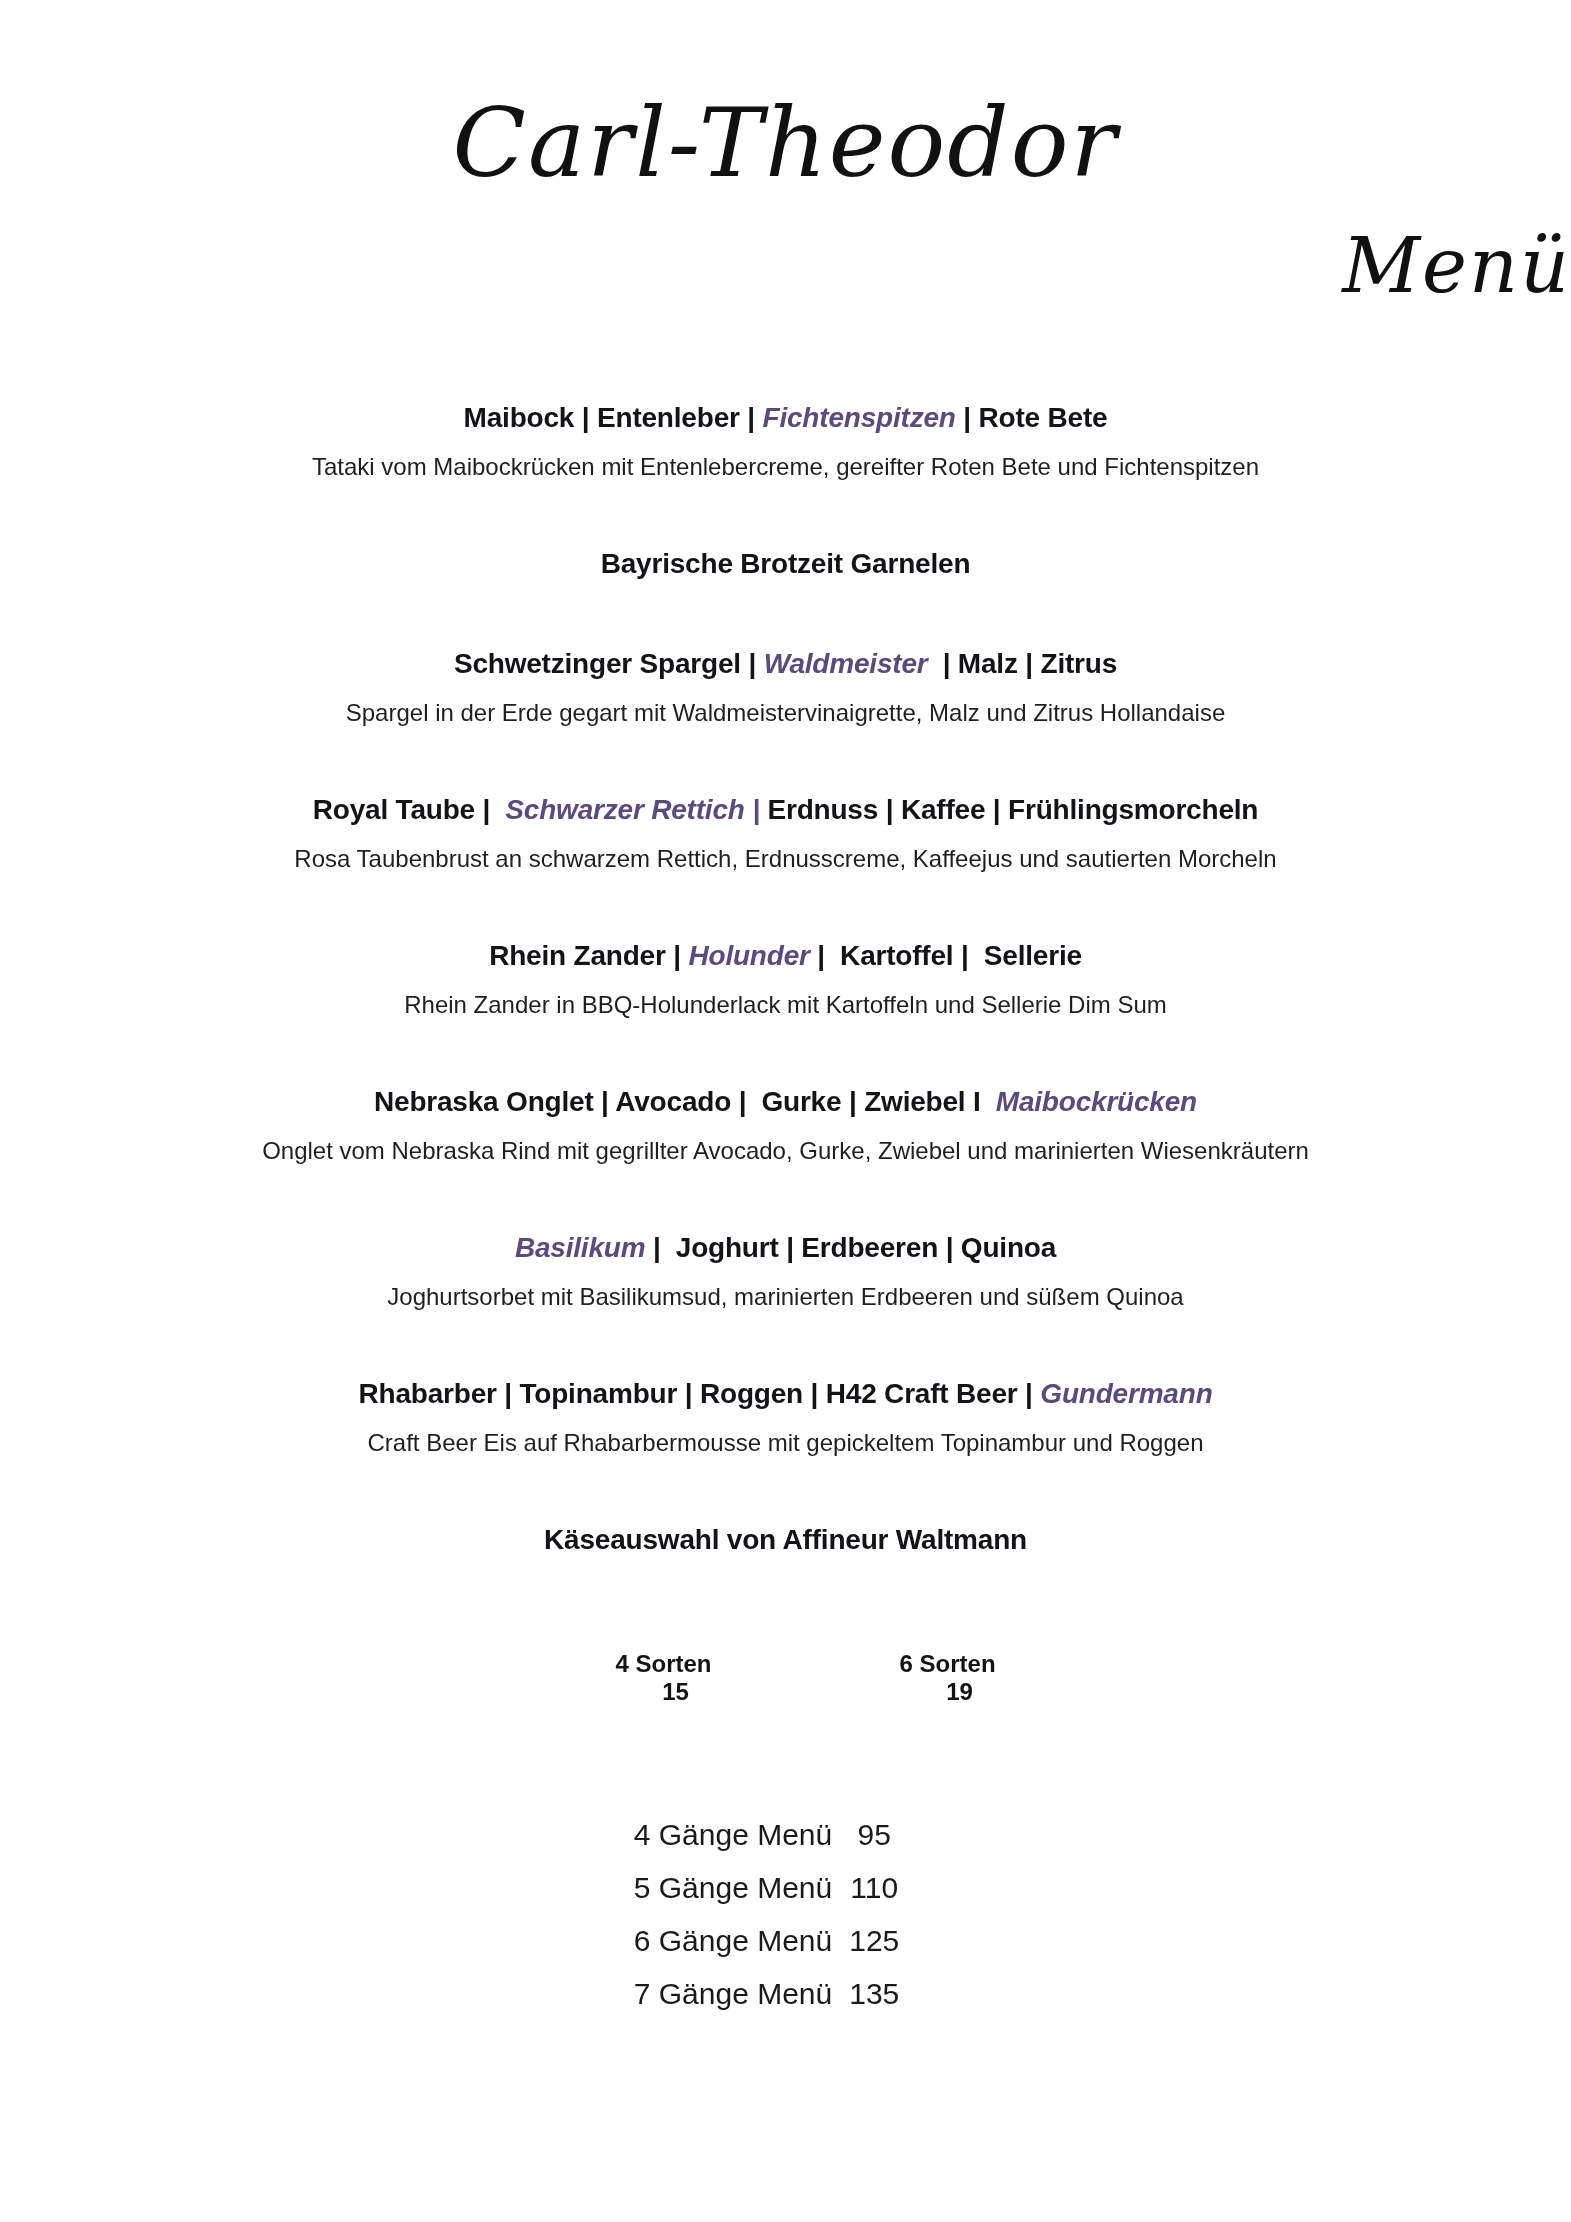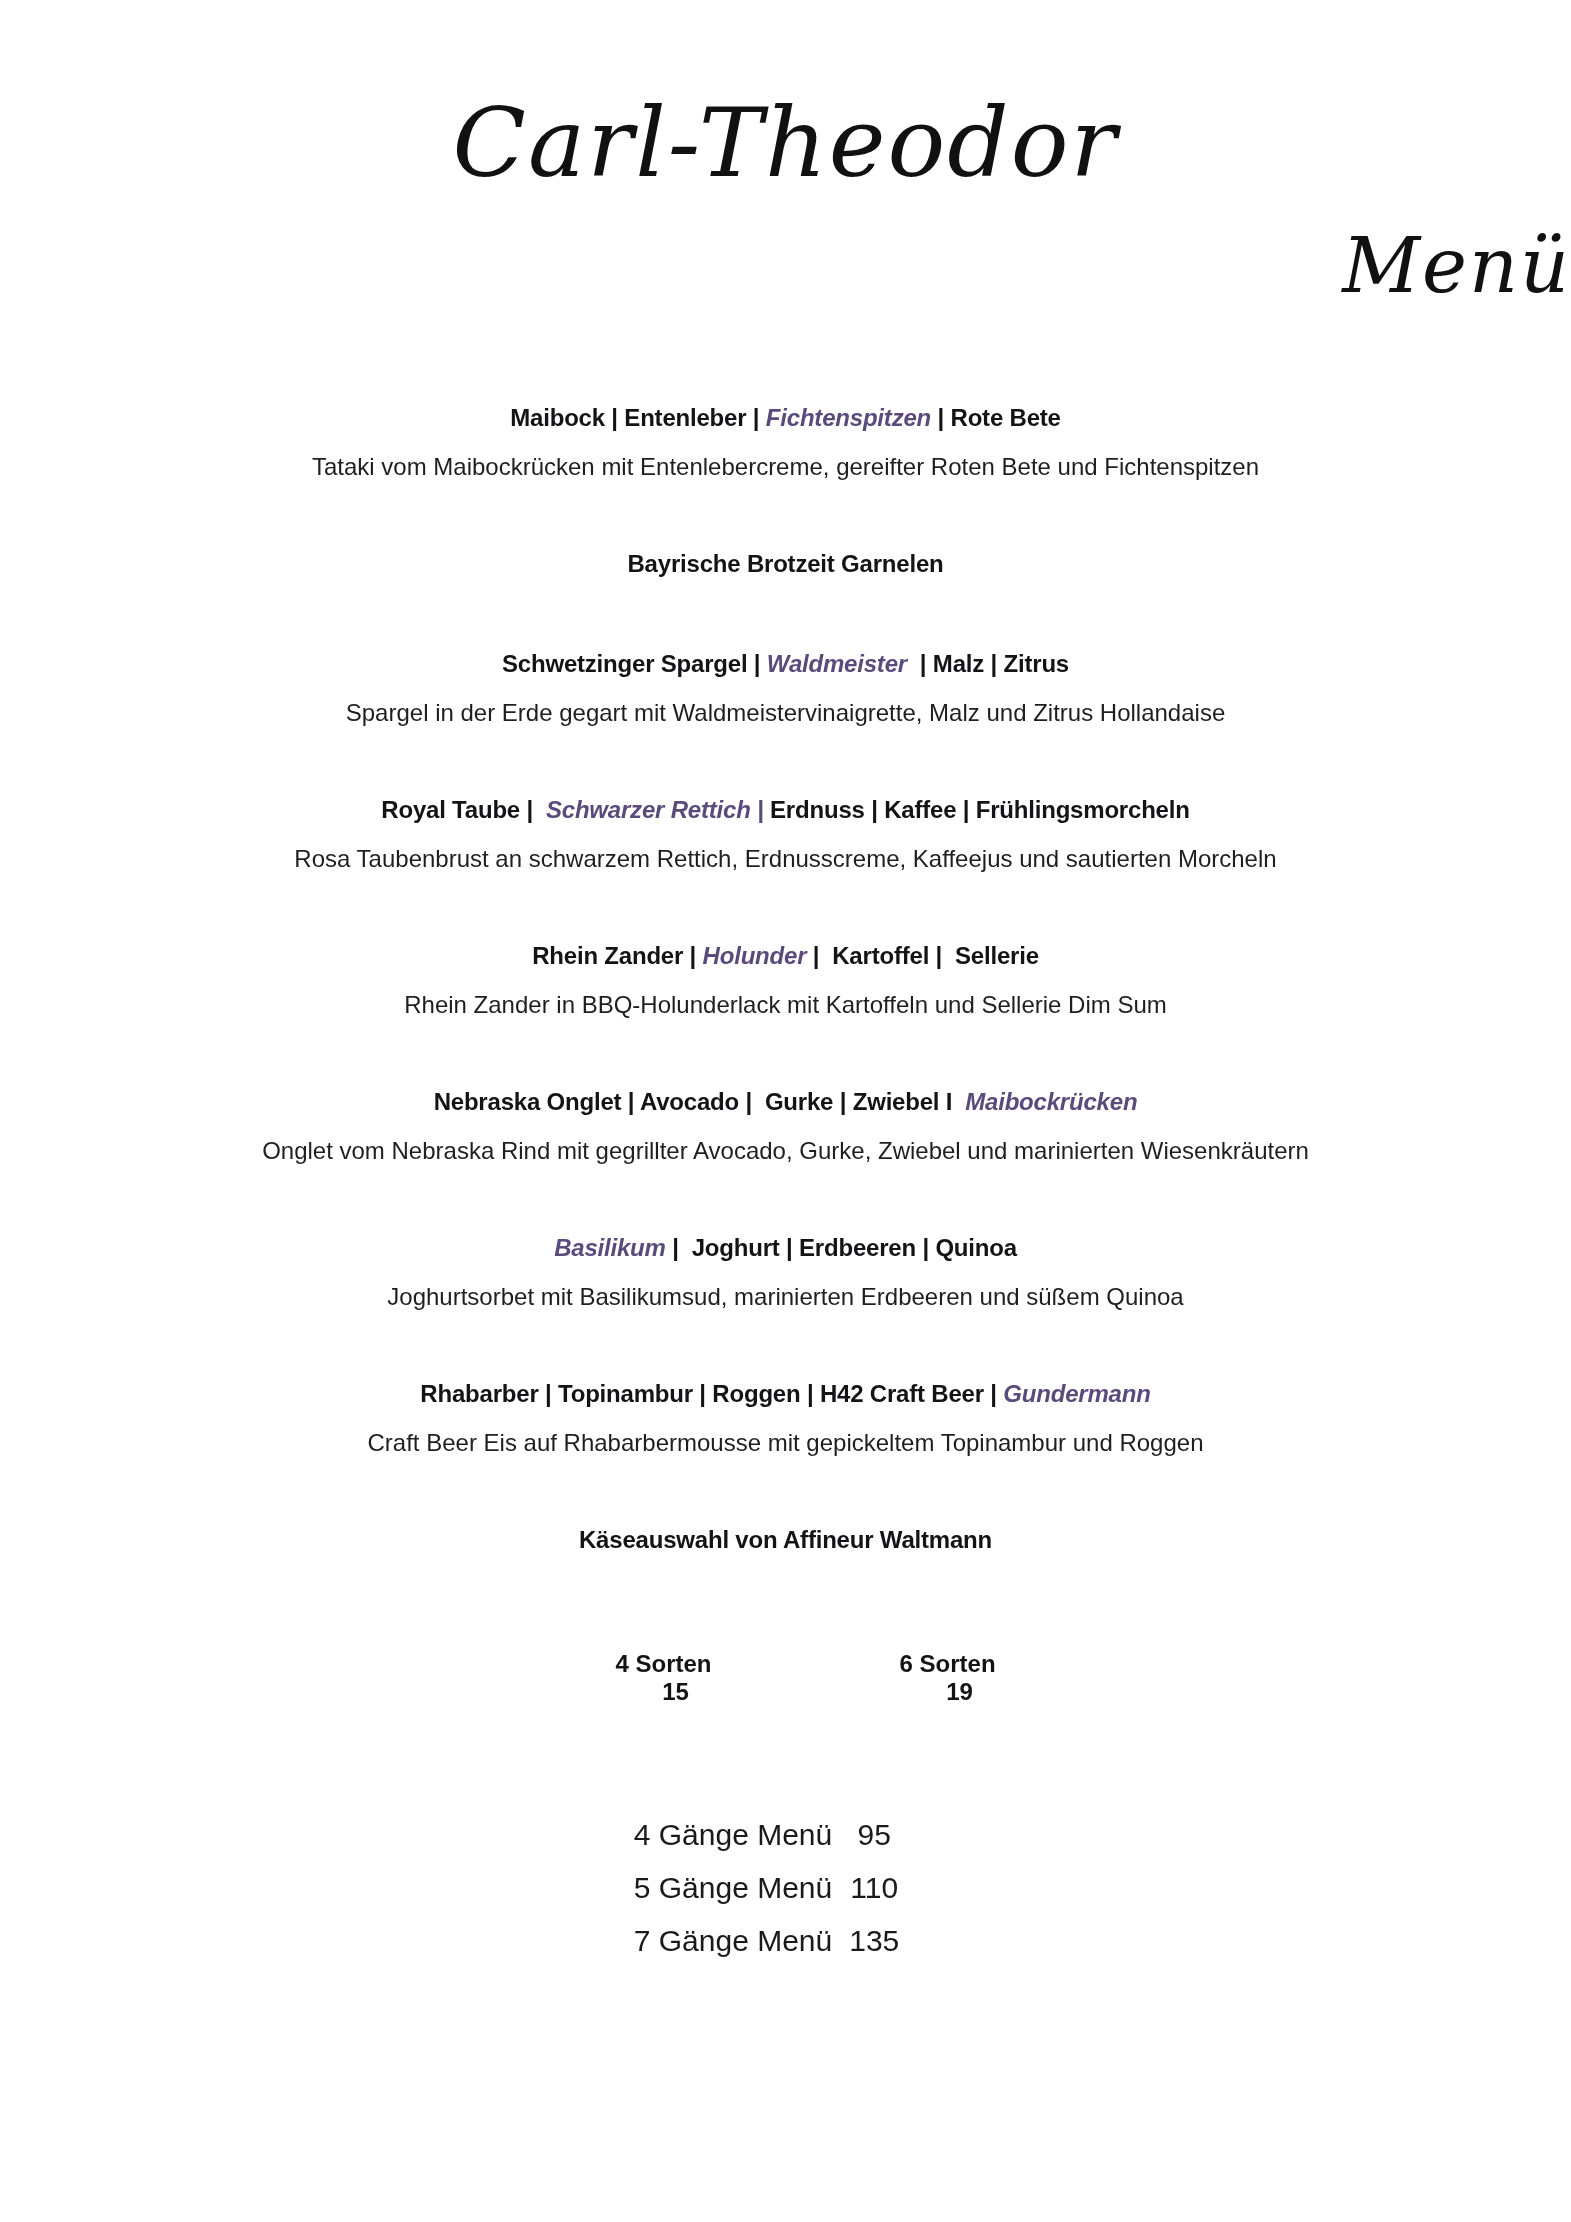--- a/index.html
+++ b/index.html
@@ -41,21 +41,21 @@
     text-align: right;
   }
   
   .course-list {
     margin-top: 92px;
   }
   .course {
     margin-bottom: 64px;
   }
   .course-title {
-    font-size: 24px;
+    font-size: 28px;
     line-height: 36px;
     font-weight: 700;
     color: #141418;
     letter-spacing: -0.2px;
     white-space: pre-wrap;
     margin: 0 0 16px 0;
   }
   .course-title .accent {
     color: #5b4b7d;
     font-style: italic;
@@ -172,18 +172,22 @@
   <div class="menu-prices">
     <div class="price-row">
       <span>4 Gänge Menü</span>
       <span class="price-value">95</span>
     </div>
     <div class="price-row">
       <span>5 Gänge Menü</span>
       <span class="price-value">110</span>
     </div>
     <div class="price-row">
+      <span>6 Gänge Menü</span>
+      <span class="price-value">125</span>
+    </div>
+    <div class="price-row">
       <span>7 Gänge Menü</span>
       <span class="price-value">135</span>
     </div>
   </div>
 
 </div>
 
 </body></html>

